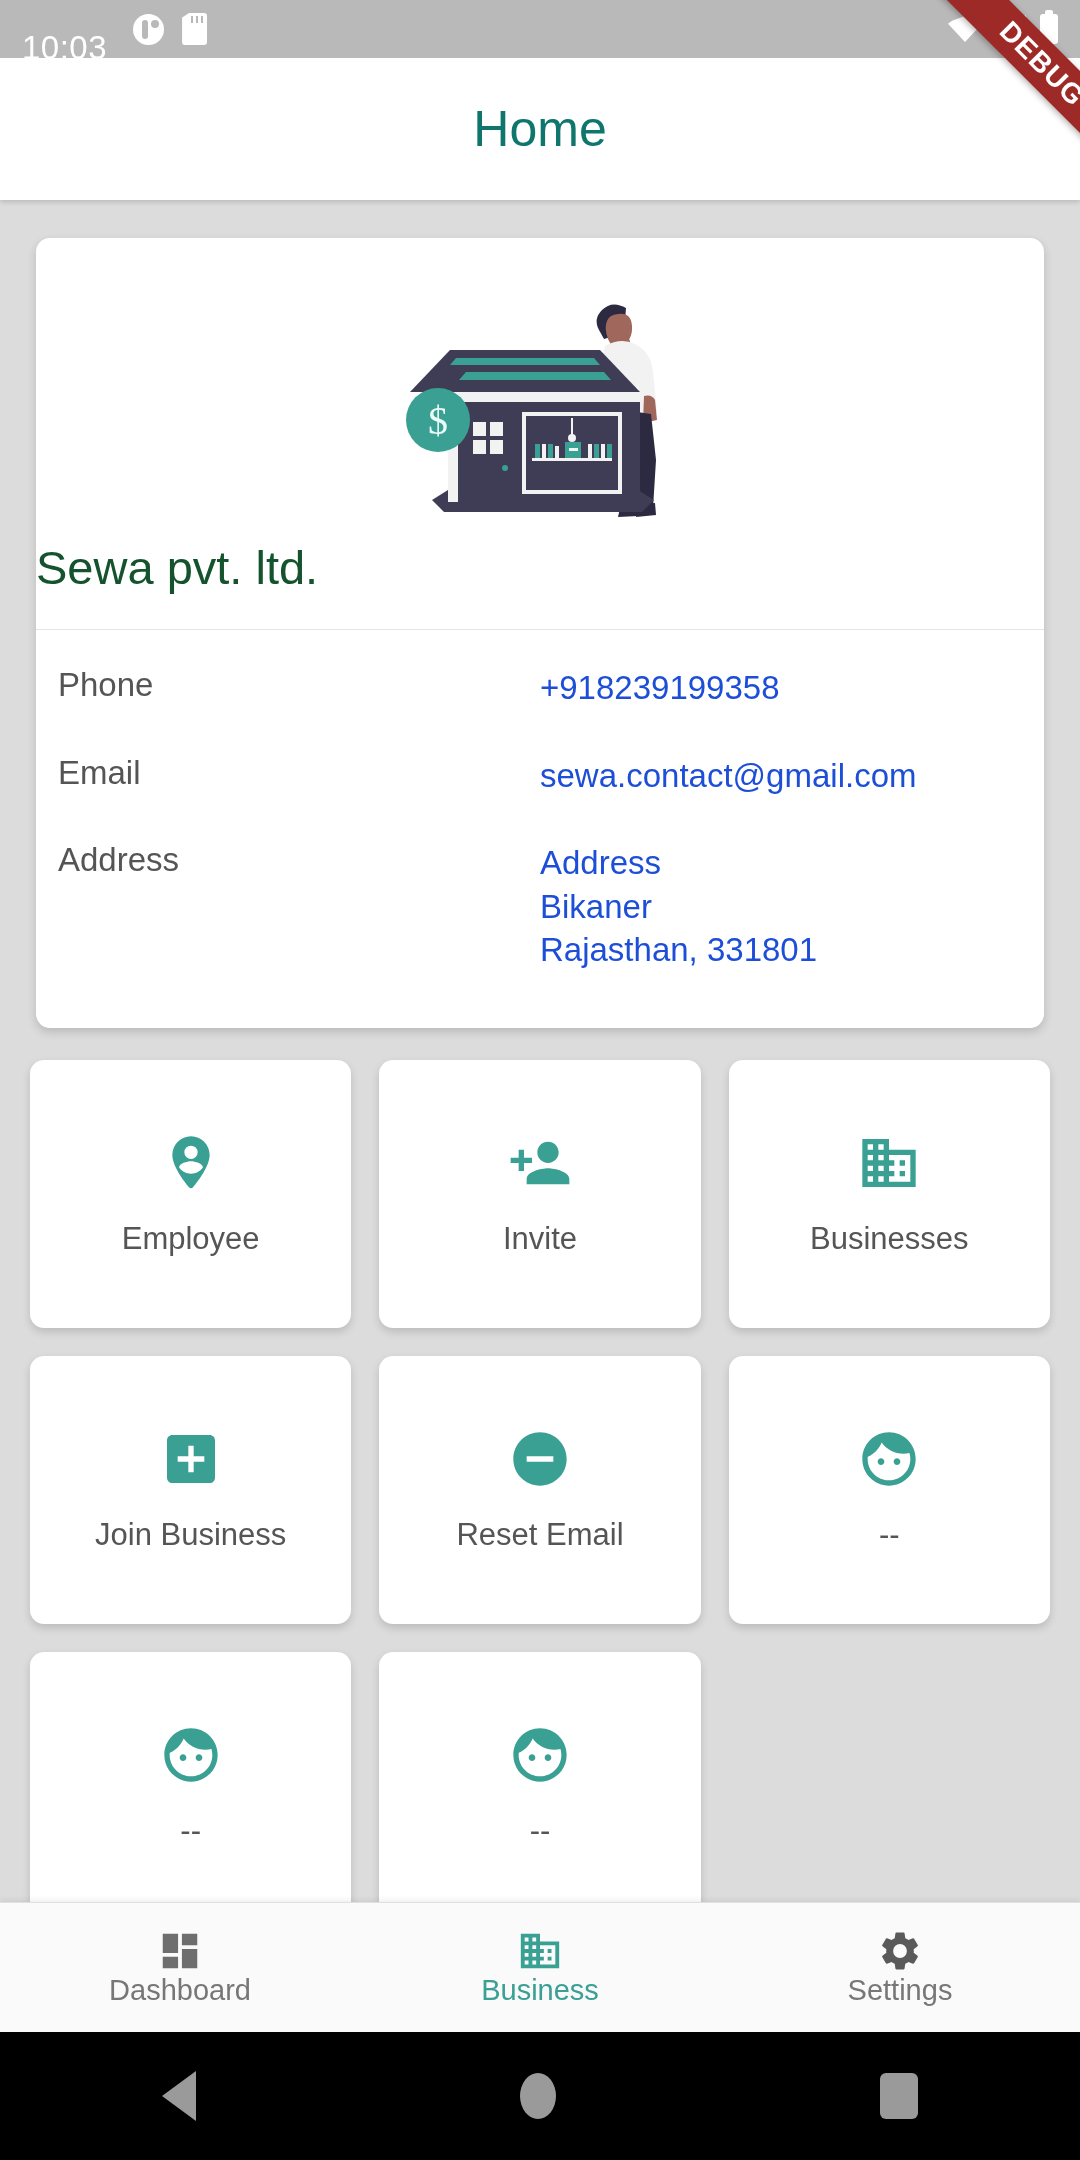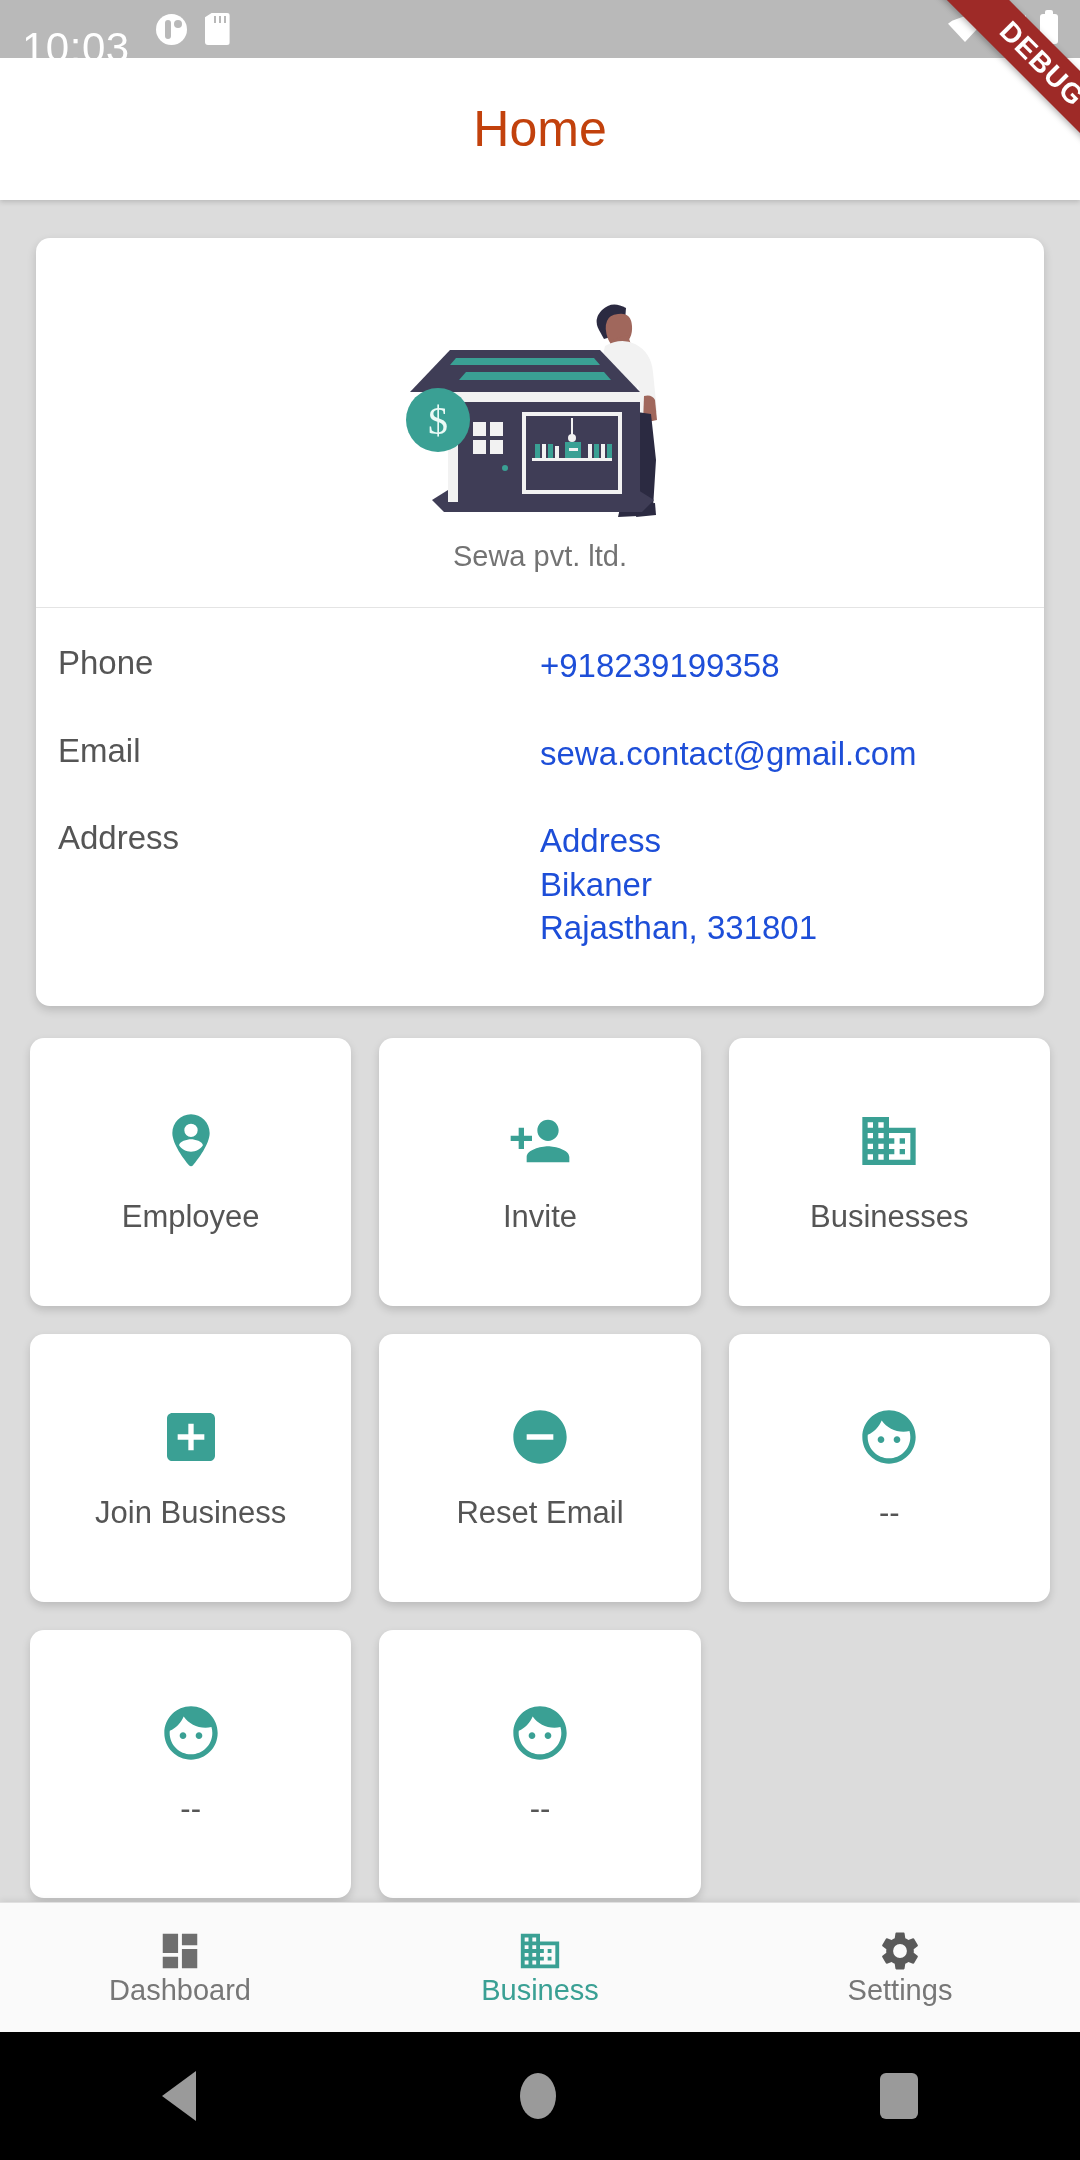--- a/index.html
+++ b/index.html
@@ -14,21 +14,21 @@
   
   .statusbar {
     position: relative;
     height: 58px; width: 100%;
     background: #b9b9b9;
     display: flex; align-items: center;
     padding: 0 22px;
     z-index: 5;
   }
   .sb-time {
-    color: #ffffff; font-size: 42px; letter-spacing: .5px;
+    color: #ffffff; font-size: 33px; letter-spacing: .5px;
     font-family: "Liberation Sans", sans-serif;
     margin-top: 38px;
   }
   .sb-left-icons { display: flex; align-items: center; gap: 18px; margin-left: 26px; }
   .sb-right-icons { margin-left: auto; display: flex; align-items: center; gap: 14px; }
   .ic-notif {
     width: 31px; height: 31px; border-radius: 50%;
     background: #ffffff; position: relative;
   }
   .ic-notif::before {
@@ -91,21 +91,21 @@
     box-shadow: 0 2px 6px rgba(0,0,0,.3);
   }
 
   
   .appbar {
     height: 142px; background: #ffffff;
     display: flex; align-items: center; justify-content: center;
     box-shadow: 0 2px 5px rgba(0,0,0,.16);
     position: relative; z-index: 4;
   }
-  .appbar-title { font-size: 50px; color: #c2410c; font-weight: normal; }
+  .appbar-title { font-size: 50px; color: #0f766e; font-weight: normal; }
 
   
   .content {
     position: absolute;
     top: 200px; left: 0; right: 0; bottom: 258px;
     background: #dcdcdc;
     padding: 0 0 0 0;
     overflow: hidden;
   }
 
@@ -115,23 +115,23 @@
     background: #ffffff;
     border-radius: 14px;
     box-shadow: 0 4px 10px rgba(0,0,0,.16);
     overflow: hidden;
   }
   .biz-illus-wrap {
     padding: 34px 0 8px 0;
     display: flex; justify-content: center;
   }
   .biz-name {
-    text-align: center;
-    color: #737373;
-    font-size: 29px;
+    text-align: left;
+    color: #14532d;
+    font-size: 47px;
     padding: 10px 0 34px 0;
   }
   .biz-divider { height: 1px; background: #e4e4e4; }
   .biz-rows { padding: 36px 22px 52px 22px; }
   .biz-row {
     display: flex; align-items: flex-start;
     padding: 0 0 44px 0;
   }
   .biz-row:last-child { padding-bottom: 4px; }
   .biz-label {

